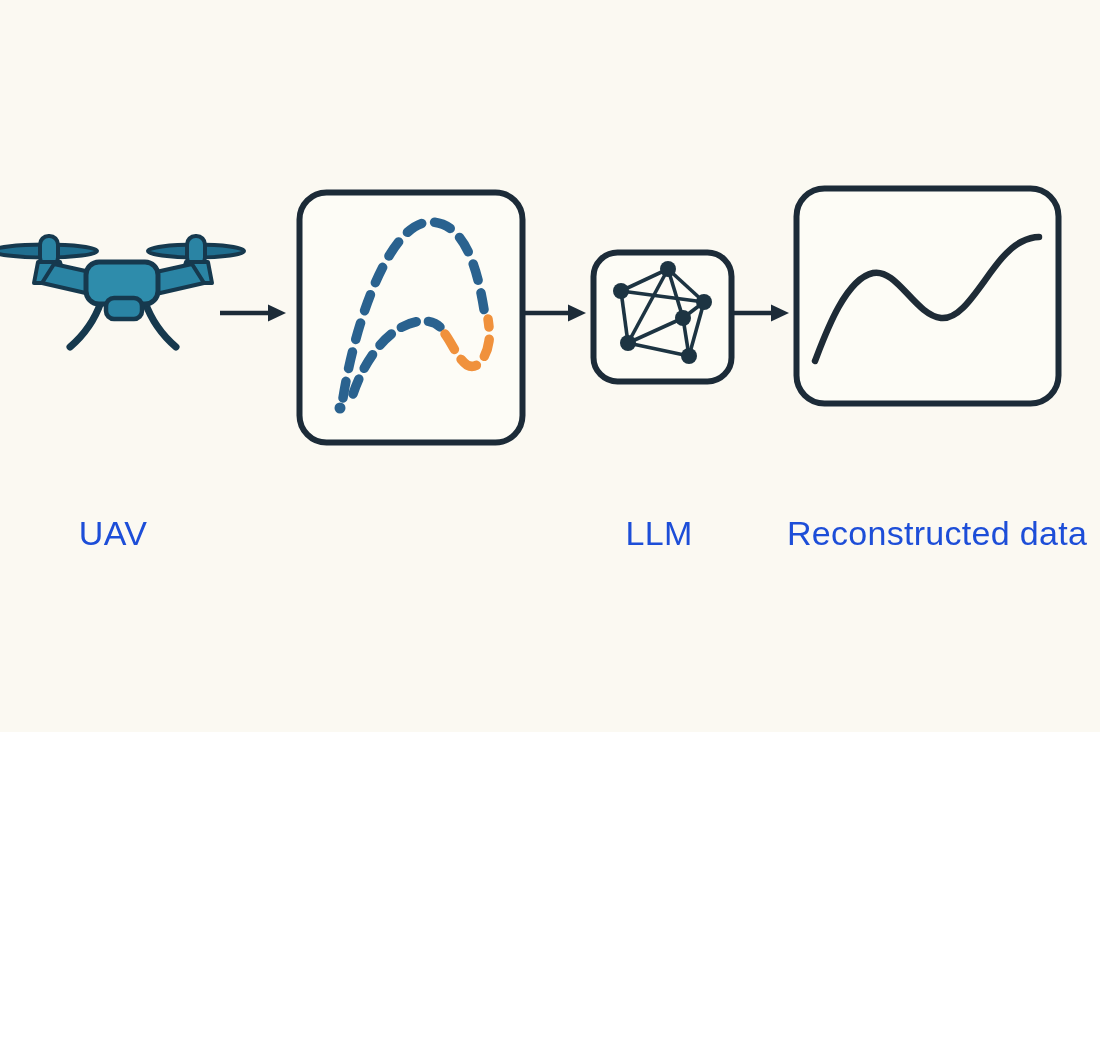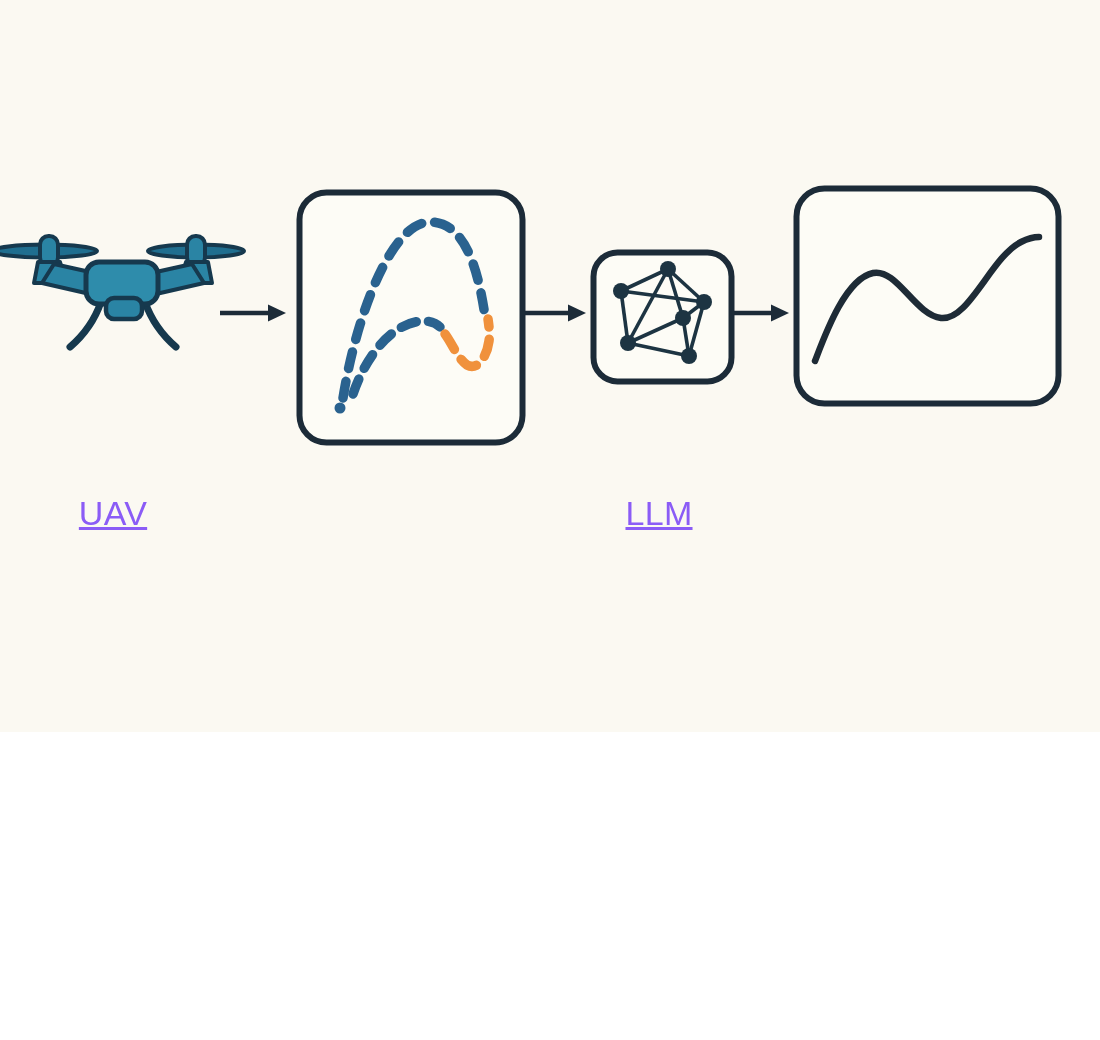--- a/index.html
+++ b/index.html
@@ -11,28 +11,27 @@
     font-family:"Liberation Sans", sans-serif;
   }
   .scene{
     position:absolute;left:0;top:0;
     width:1100px;height:732px;
     background:#FBF9F2;
   }
   .abs{position:absolute;}
   .stage-label{
     position:absolute;
-    top:494px;
+    top:514px;
     transform:translateX(-50%);
     font-size:34px;
     font-weight:500;
     letter-spacing:0.3px;
-    color:#8b5cf6;
+    color:#1d4ed8;
     white-space:nowrap;
-    text-decoration:underline;
   }
 </style>
 </head>
 <body>
 
 <div class="canvas">
   <div class="scene">
 
     <svg class="abs" style="left:0px;top:228px;" width="250" height="125" viewBox="0 0 250 125">
 
@@ -108,14 +107,15 @@
       <polygon points="38,2.5 56,11 38,19.5" fill="#1C2B38"></polygon>
     </svg>
 
     <svg class="abs" style="left:793px;top:185px;" width="269" height="222" viewBox="0 0 269 222">
       <rect x="3.5" y="3.5" width="262" height="215" rx="28" fill="#FDFCF6" stroke="#1C2B38" stroke-width="6"></rect>
       <path d="M 22,176 C 32,150 52,94 80,88 C 104,83 122,130 148,133 C 176,136 198,72 228,57 C 236,53 241,52 246,52" fill="none" stroke="#1E2B36" stroke-width="6.5" stroke-linecap="round"></path>
     </svg>
 
     <div class="stage-label" style="left:113px;">UAV</div>
     <div class="stage-label" style="left:659px;">LLM</div>
+    <div class="stage-label" style="left:937px;">Reconstructed data</div>
   </div>
 </div>
 
 </body></html>

